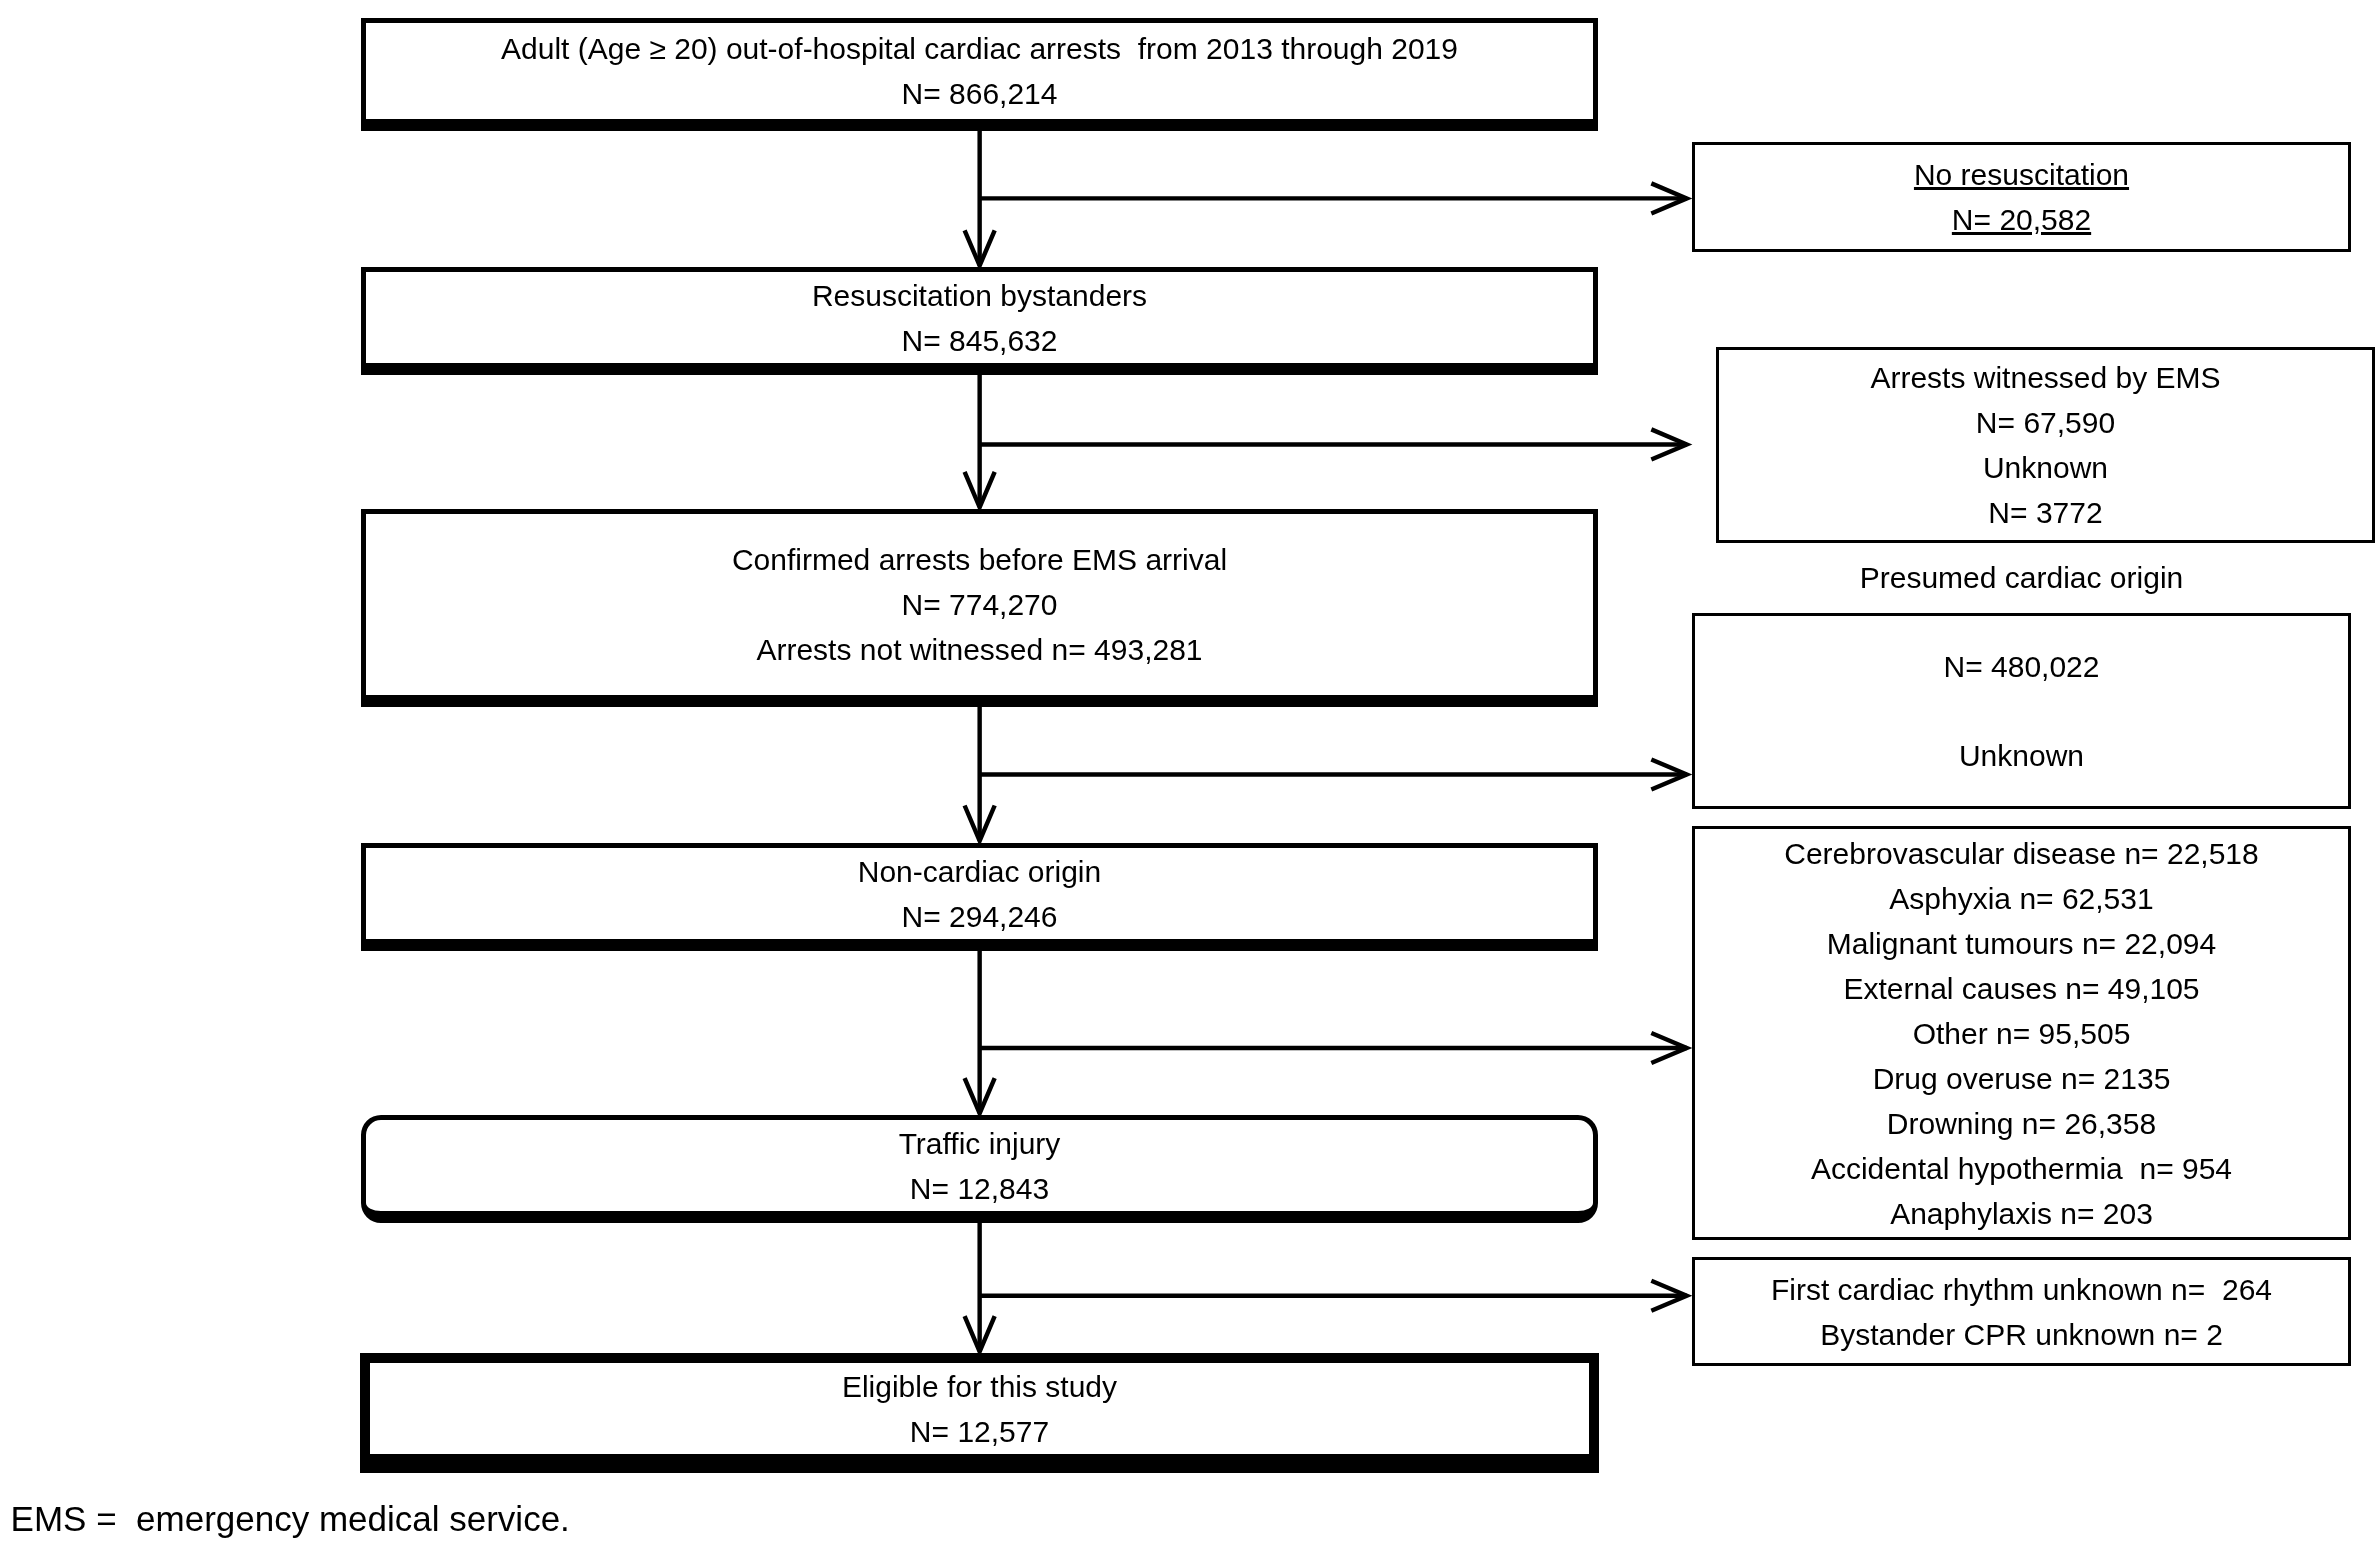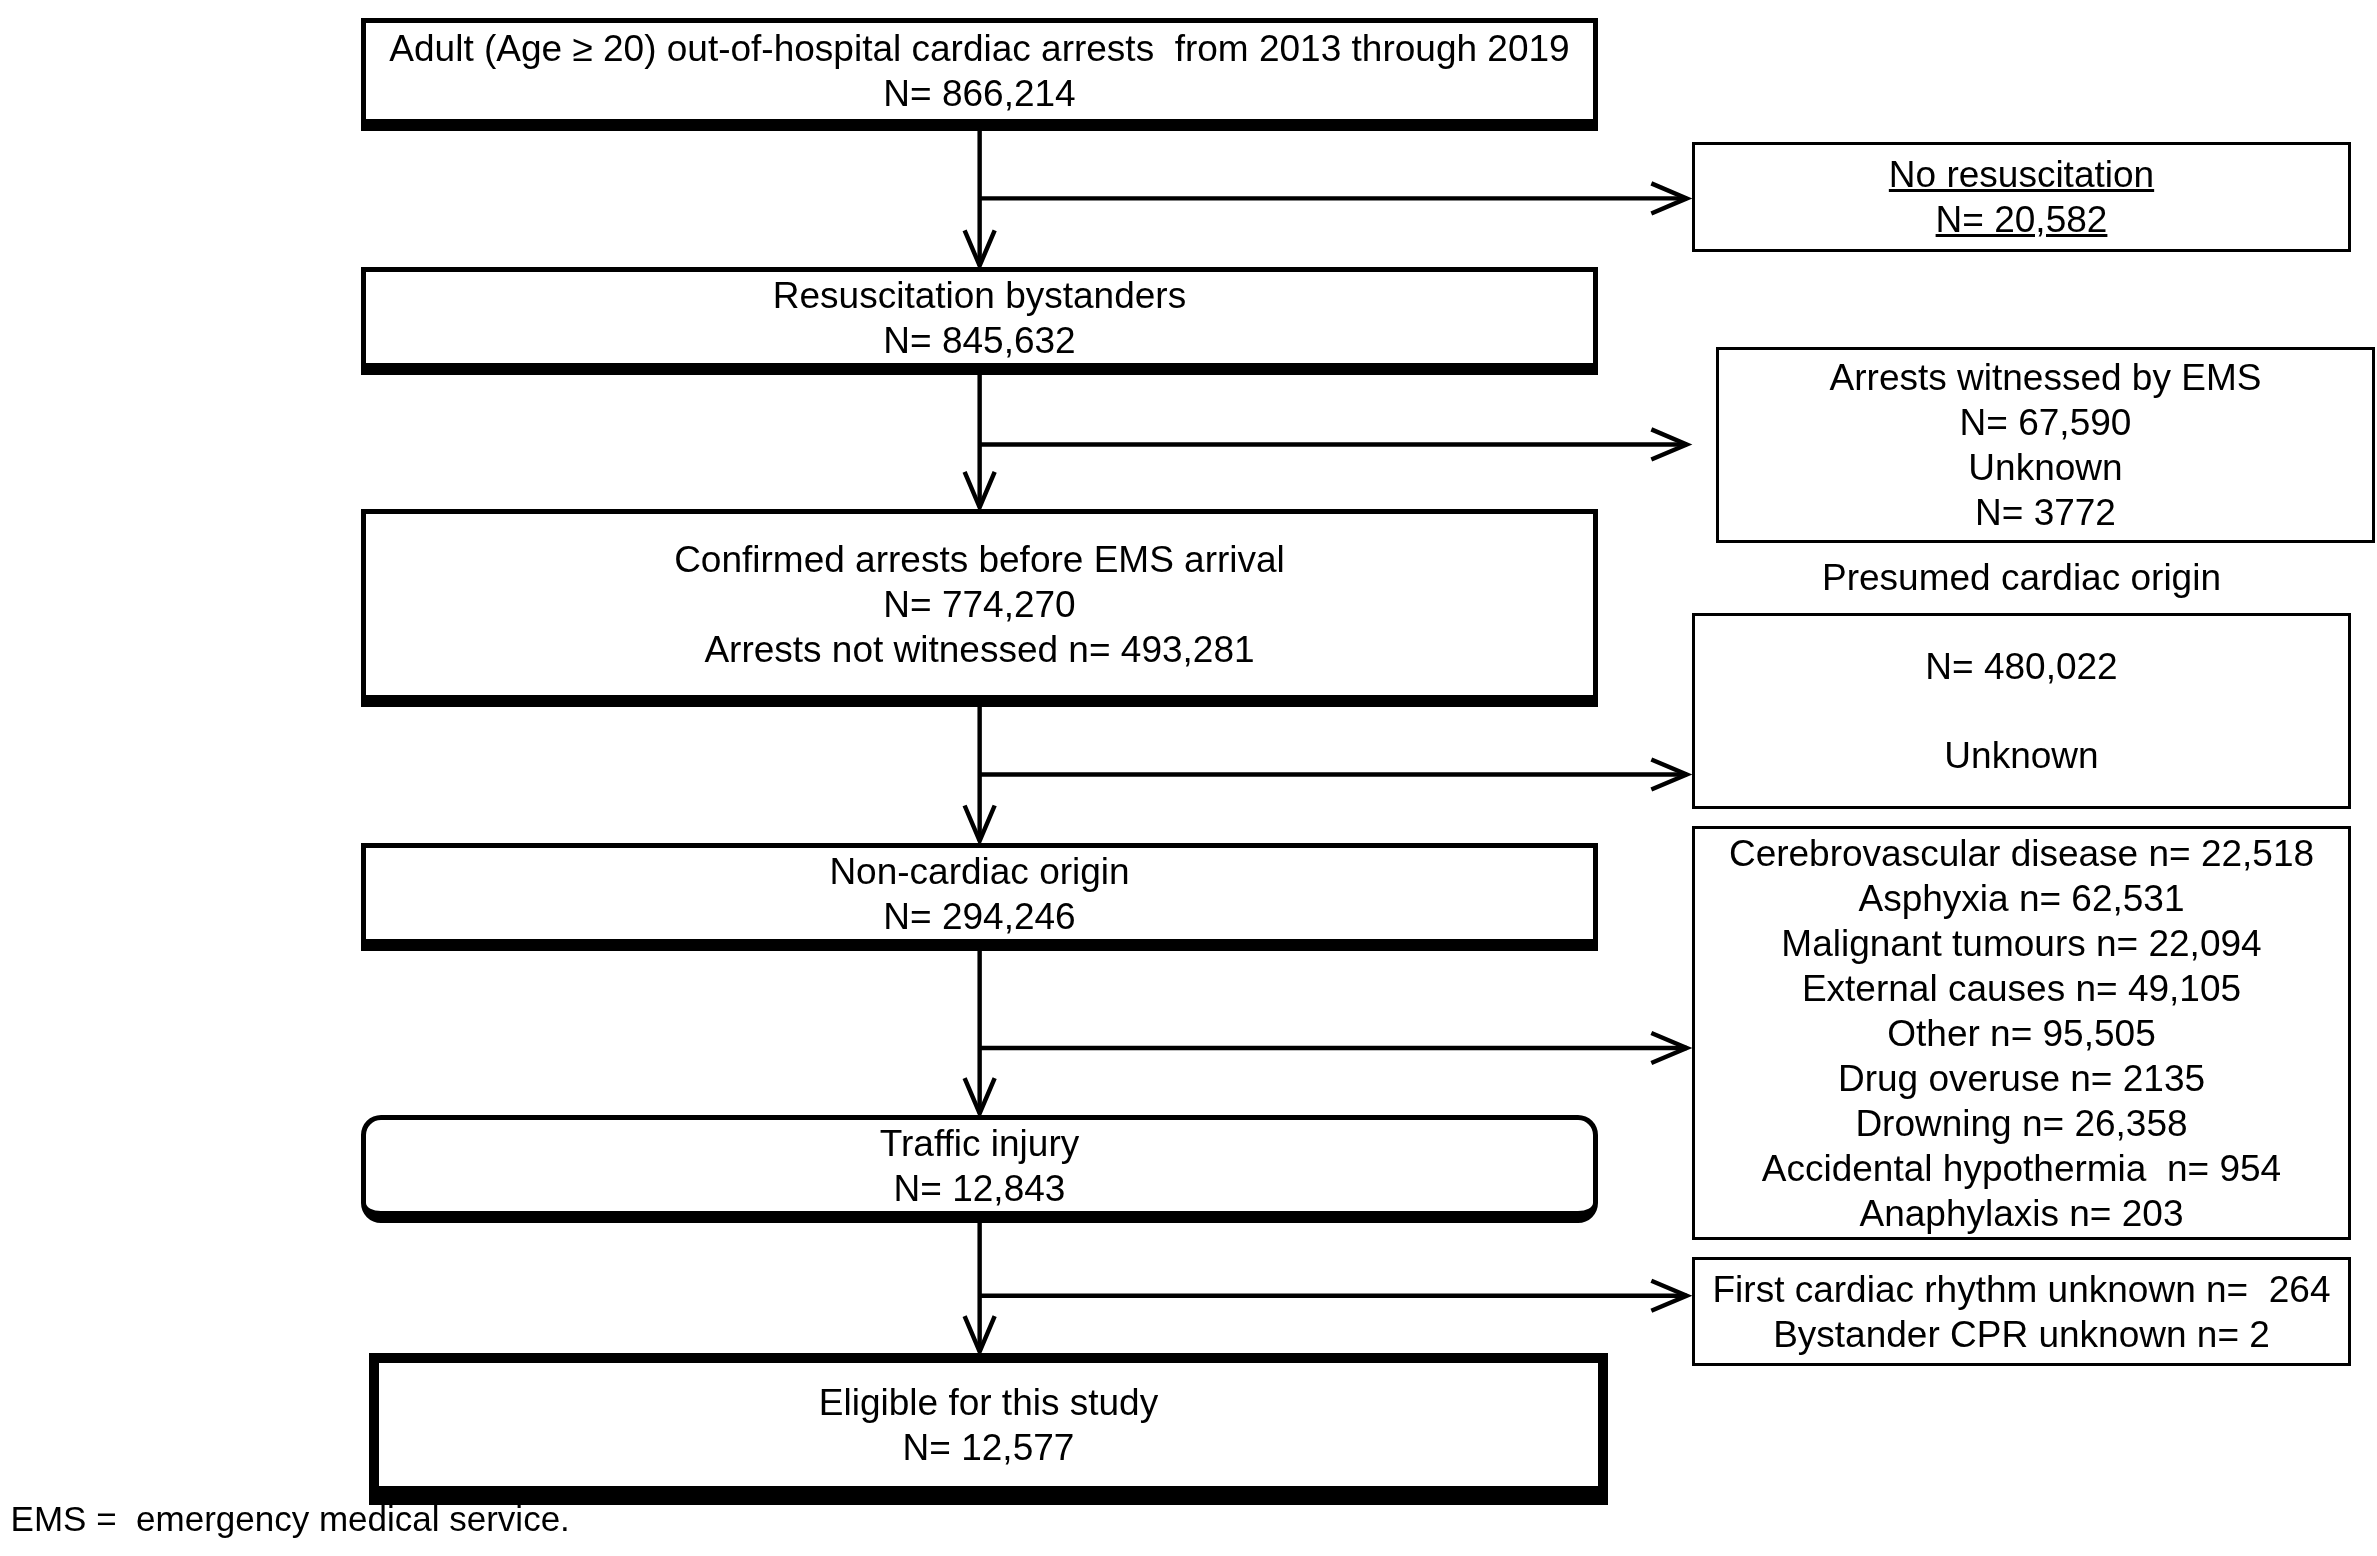--- a/index.html
+++ b/index.html
@@ -16,34 +16,34 @@
     position:absolute;
     box-sizing:border-box;
     background:#ffffff;
     display:flex;
     flex-direction:column;
     justify-content:center;
     align-items:center;
     text-align:center;
   }
   .box .line {
-    font-size:37px;
+    font-size:30px;
     line-height:45px;
     white-space:pre-wrap;
   }
   .main  { border:5.3px solid #000; border-bottom-width:12.4px; }
   .excl  { border:3.5px solid #000; }
   .final { border:10.6px solid #000; border-bottom-width:19.5px; }
 
   #m1 { left:361px;  top:17.7px;   width:1237px; height:113px; }
   #m2 { left:361px;  top:267px;  width:1237px; height:108px; }
   #m3 { left:361px;  top:509px;  width:1237px; height:198px; }
   #m4 { left:361px;  top:843px;  width:1237px; height:108px; }
   #m5 { left:361px;  top:1115px; width:1237px; height:108px;border-radius:20px; }
-  #m6 { left:360px;  top:1353px; width:1239px; height:152px;margin-left:9px; }
+  #m6 { left:360px;  top:1353px; width:1239px; height:120px; }
 
   #r1 { left:1692px; top:142px;  width:659px;  height:110px;text-decoration:underline; }
   #r2 { left:1692px; top:347px;  width:659px;  height:196px;margin-left:24px; }
   #r3 { left:1692px; top:613px;  width:659px;  height:196px;gap:44px; }
   #r4 { left:1692px; top:826px;  width:659px;  height:414px; }
   #r5 { left:1692px; top:1257px; width:659px;  height:109px; }
 
   .footnote {
     position:absolute;
     left:10.6px; top:1498px;

